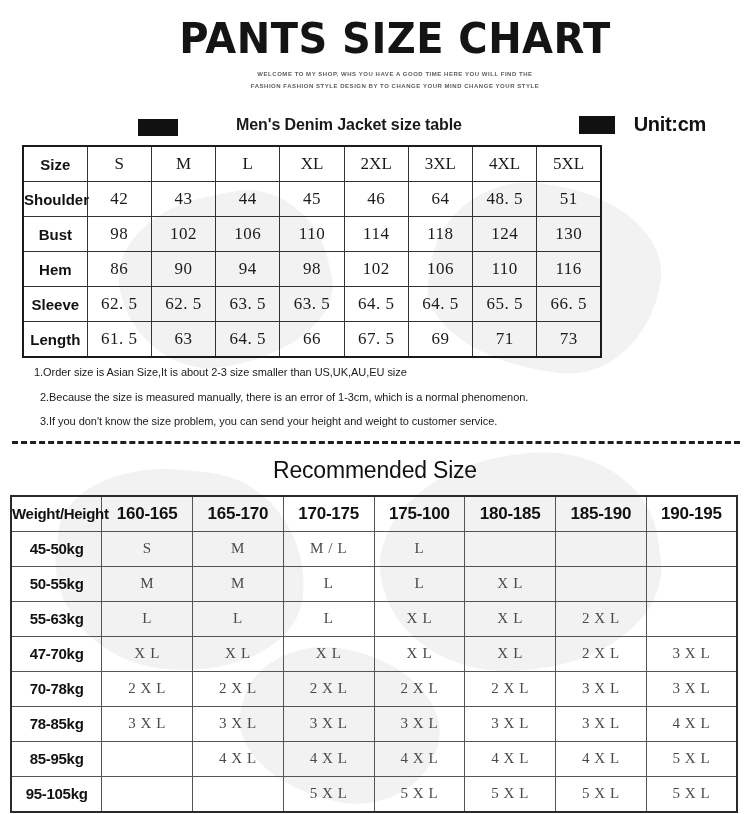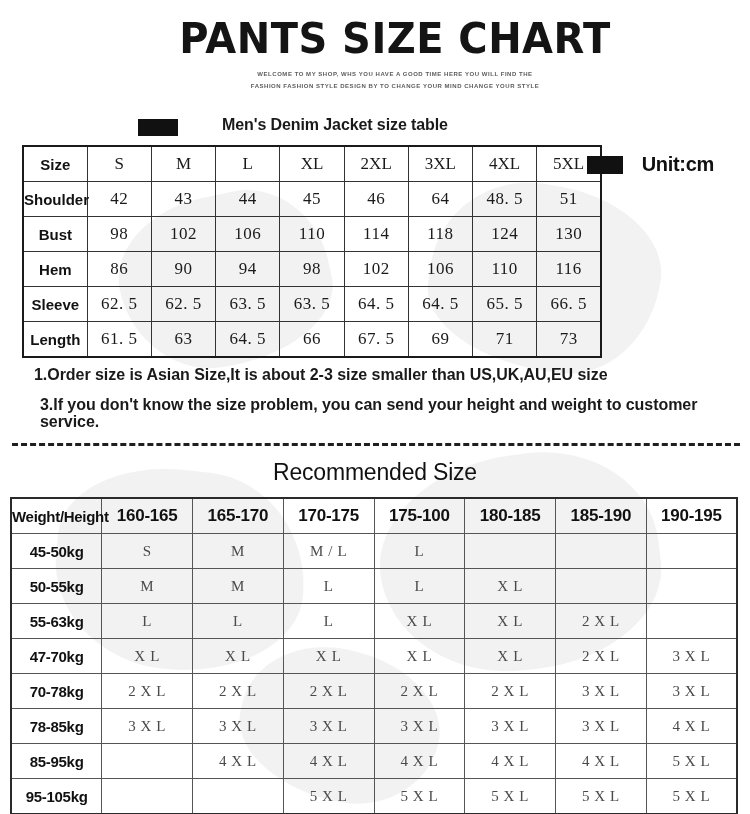--- a/index.html
+++ b/index.html
@@ -73,33 +73,32 @@
     background: #111111;
     vertical-align: middle;
   }
   .sq-left {
     position: absolute;
     left: 138px; top: 10px;
     width: 40px; height: 17px;
   }
   .t1-title {
     position: absolute;
-    left: 222px; top: 7px;
+    left: 236px; top: 7px;
     font-size: 16px;
     font-weight: bold;
     color: #1a1a1a;
     letter-spacing: -0.1px;
   }
   .unit-wrap {
     position: absolute;
-    right: 36px; top: 4px;
+    right: 44px; top: 4px;
     display: flex;
     align-items: center;
     gap: 19px;
-    margin-top: 40px;
   }
   .sq-unit { width: 36px; height: 18px; }
   .unit-text {
     font-size: 20px;
     font-weight: bold;
     color: #111111;
     letter-spacing: -0.3px;
   }
 
   
@@ -139,22 +138,22 @@
     font-size: 17px;
     font-weight: normal;
     color: #1a1a1a;
   }
 
   
   .notes {
     padding: 9px 24px 0 34px;
   }
   .note {
-    font-size: 16px;
-    font-weight: bold;
+    font-size: 11px;
+    font-weight: normal;
     color: #1a1a1a;
     line-height: 1.05;
     margin-bottom: 13px;
     letter-spacing: -0.05px;
   }
   .note.n2, .note.n3 { padding-left: 6px; }
 
   
   .divider {
     margin: 3px 10px 0 12px;
@@ -301,20 +300,21 @@
             <td class="val">69</td>
             <td class="val">71</td>
             <td class="val">73</td>
           </tr>
         </tbody>
     </table>
   </div>
 
   <div class="notes">
     <div class="note n1">1.Order size is  Asian  Size,It  is about  2-3 size  smaller  than US,UK,AU,EU size</div>
+    <div class="note n2">2.Because the size is measured manually, there is an error of 1-3cm, which is a normal phenomenon.</div>
     <div class="note n3">3.If you don't know the size problem, you can send your height and weight to customer service.</div>
   </div>
 
   <div class="divider"></div>
 
   <div class="rec-head">Recommended Size</div>
 
   <div class="tbl2-wrap">
     <table class="tbl2">
       <tbody id="tbl2-body">

